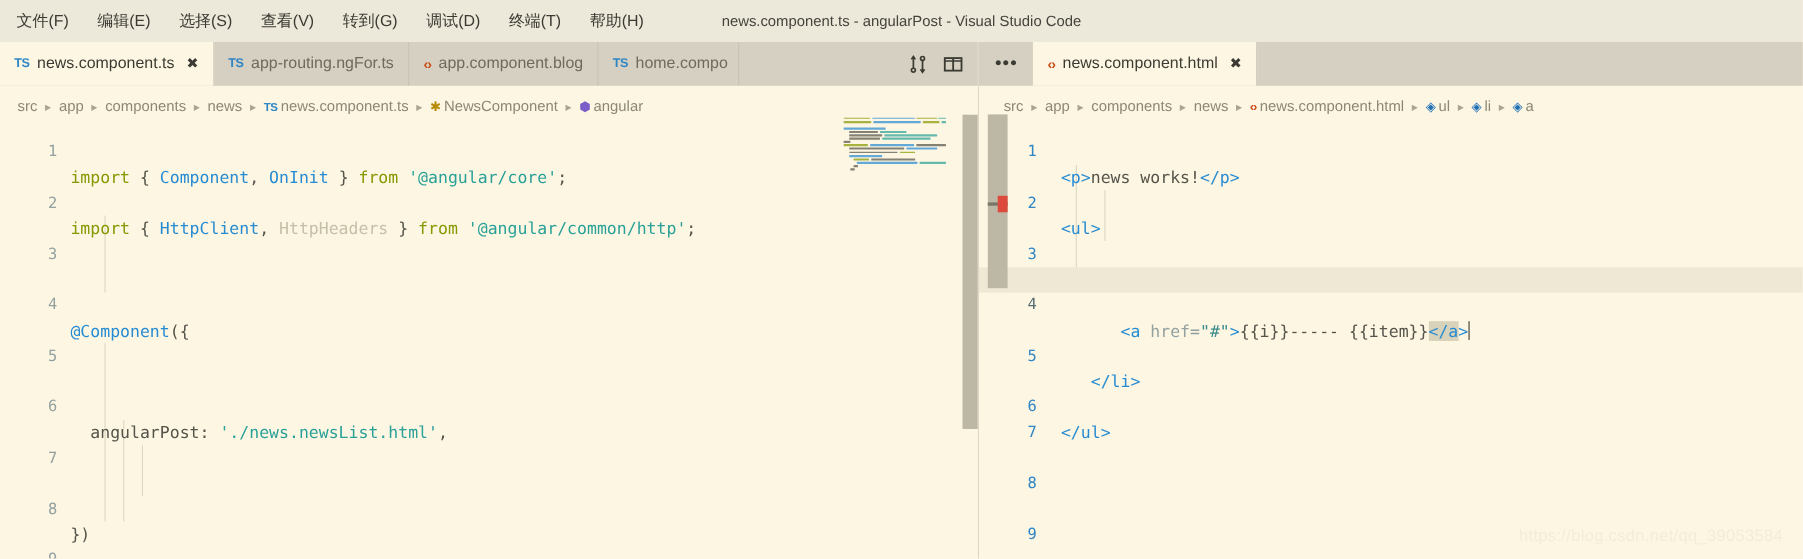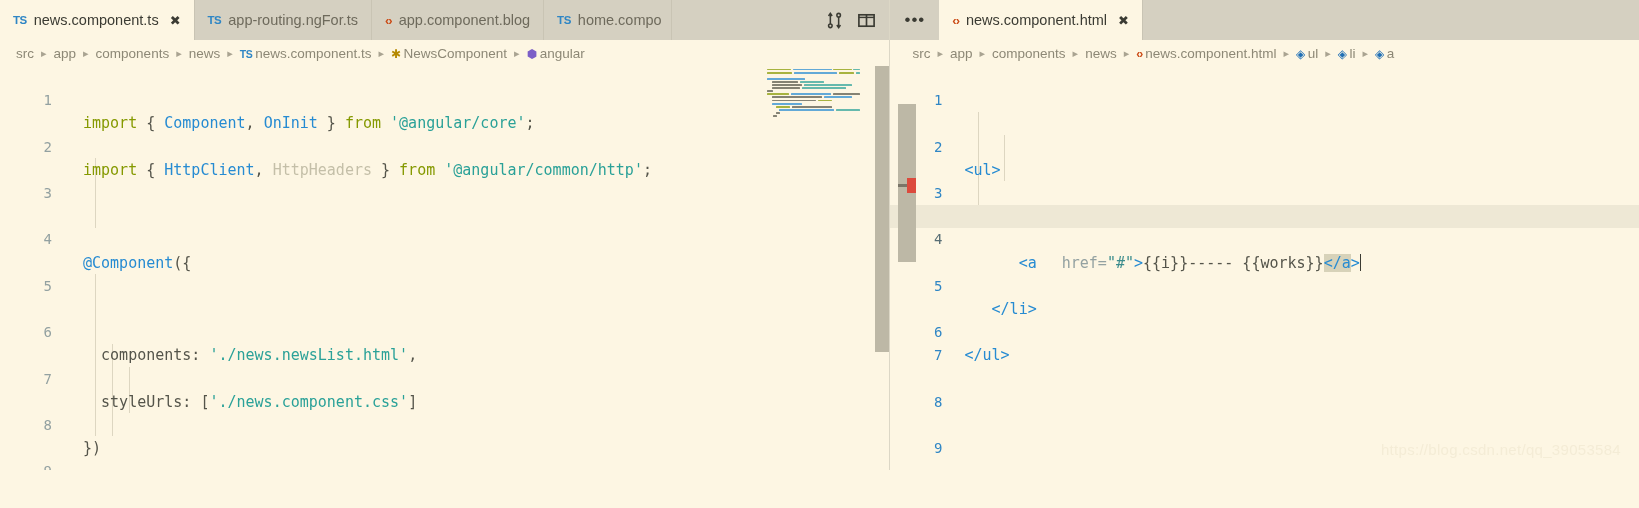--- a/index.html
+++ b/index.html
@@ -48,21 +48,21 @@
   .tab .tlabel{font-size:14.5px;}
   .tab .tclose{font-size:13px;font-weight:bold;color:#3b3b33;margin-left:4px;}
   .tab.truncated{max-width:128px;overflow:hidden;}
 
   .tabactions{margin-left:auto;display:flex;align-items:center;gap:6px;padding:0 10px;}
   .tabactions .act{width:26px;height:26px;display:flex;align-items:center;justify-content:center;color:#3b3b33;}
   .dots{font-size:17px;letter-spacing:1px;line-height:8px;color:#3b3b33;}
 
   
   .breadcrumb{
-    height:26px;display:flex;align-items:center;gap:0px;
+    height:26px;display:flex;align-items:flex-end;gap:0px;
     background:#fdf6e3;padding-left:14px;flex:0 0 auto;
     font-size:13.5px;color:#8d8876;white-space:nowrap;overflow:hidden;
   }
   .crumb{padding:0 2px;}
   .sep{padding:0 5px;color:#a9a characters;}
   .sep{color:#a9a391;font-size:11px;padding:0 5px;}
   .crumb-ic{font-weight:bold;font-size:10.5px;color:#2f86c5;margin-right:3px;letter-spacing:-.5px;}
   .crumb-ic.html{color:#cb4b16;font-size:12px;letter-spacing:-1px;}
   .crumb-ic.cls{color:#b58900;font-size:12px;}
   .crumb-ic.meth{color:#7b5ec7;font-size:12px;}
@@ -74,36 +74,36 @@
   .ln{
     position:relative;height:23.2px;line-height:23.2px;white-space:pre;
     font-family:"DejaVu Sans Mono","Liberation Mono",monospace;
     font-size:15px;
   }
   .ln .num{
     position:absolute;left:0;width:52px;text-align:right;
     color:#93a1a1;font-size:14px;
   }
   .pane-right .ln .num{color:#2f86c5;}
-  .ln .code{position:absolute;left:83px;}
+  .ln .code{position:absolute;left:64px;}
   .pane-right .ln .code{left:74px;}
   .ln.active{background:#eee8d5;}
   .ln.active .num{color:#586e75;}
 
   
   .guide{position:absolute;width:1px;background:#ddd6c1;}
 
   
   .k{color:#859900;}
   .ty{color:#268bd2;}
   .tyd{color:#c4bfa8;}
   .st{color:#2aa198;}
   .pl{color:#54544a;}
   .tag{color:#268bd2;}
-  .att{color:#93a1a1;margin-left:16px;}
+  .att{color:#93a1a1;}
   .cn{color:#3b8c8c;}
   .cursor{display:inline-block;width:1.5px;height:17px;background:#3b3b33;vertical-align:-3px;}
   .sel{background:#d7d2b9;}
 
   
   .minimap{
     position:absolute;top:0;right:29px;width:96px;bottom:0;
     background:#fdf6e3;overflow:hidden;
   }
   .mm-line{height:3.1px;display:flex;gap:1.6px;padding-left:3px;align-items:center;}
@@ -117,20 +117,33 @@
     position:absolute;right:18px;bottom:12px;
     font-size:15px;color:#f4ecd6;letter-spacing:.3px;
     font-family:"Liberation Sans","DejaVu Sans",sans-serif;
   }
 </style>
 </head>
 <body>
 
 <div class="app">
 
+  <div class="titlebar">
+    <div class="menu">
+      <div class="menu-item">文件(F)</div>
+      <div class="menu-item">编辑(E)</div>
+      <div class="menu-item">选择(S)</div>
+      <div class="menu-item">查看(V)</div>
+      <div class="menu-item">转到(G)</div>
+      <div class="menu-item">调试(D)</div>
+      <div class="menu-item">终端(T)</div>
+      <div class="menu-item">帮助(H)</div>
+    </div>
+    <div class="window-title">news.component.ts - angularPost - Visual Studio Code</div>
+  </div>
 
   <div class="editors">
 
     <div class="pane pane-left">
 
       <div class="tabrow">
         <div class="tab active">
           <span class="ticon">TS</span>
           <span class="tlabel">news.component.ts</span>
           <span class="tclose">✖</span>
@@ -203,25 +216,24 @@
           </div>
           <div class="ln" style="top:69.6px">
             <span class="num">4</span>
             <span class="code"><span class="ty">@Component</span><span class="pl">({</span></span>
           </div>
           <div class="ln" style="top:92.8px">
             <span class="num">5</span>
           </div>
           <div class="ln" style="top:116px">
             <span class="num">6</span>
-            <span class="code"><span class="pl">  components: </span><span class="st">'./news.newsList.html'</span><span class="pl">,</span></span>
+            <span class="code"><span class="pl">  angularPost: </span><span class="st">'./news.newsList.html'</span><span class="pl">,</span></span>
           </div>
           <div class="ln" style="top:139.2px">
             <span class="num">7</span>
-            <span class="code"><span class="pl">  styleUrls: [</span><span class="st">'./news.component.css'</span><span class="pl">]</span></span>
           </div>
           <div class="ln" style="top:162.4px">
             <span class="num">8</span>
             <span class="code"><span class="pl">})</span></span>
           </div>
           <div class="ln" style="top:185.6px">
             <span class="num">9</span>
             
           </div>
 
@@ -338,32 +350,33 @@
         <span class="crumb"><span class="crumb-ic tag">◈</span><span>a</span></span>
       </div>
 
       <div class="codearea">
         <div class="codelines">
           <div class="guide" style="left:88px;top:46px;height:93px;"></div>
           <div class="guide" style="left:114px;top:69px;height:46px;"></div>
 
           <div class="ln" style="top:0">
             <span class="num">1</span>
+            <span class="code"><span class="tag">&lt;p&gt;</span><span class="pl">news works!</span><span class="tag">&lt;/p&gt;</span></span>
           </div>
           <div class="ln" style="top:23.2px">
             <span class="num">2</span>
             <span class="code"><span class="tag">&lt;ul&gt;</span></span>
           </div>
           <div class="ln" style="top:46.4px">
             <span class="num">3</span>
             <span class="code"><span class="pl">   </span><span class="tag">&lt;li</span><span class="pl"> </span><span class="att">*ngFor=</span><span class="cn">"let item of newsList; let i=index"</span><span class="tag">&gt;</span></span>
           </div>
           <div class="ln active" style="top:69.6px">
             <span class="num">4</span>
-            <span class="code"><span class="pl">      </span><span class="tag">&lt;a</span><span class="pl"> </span><span class="att">href=</span><span class="cn">"#"</span><span class="tag">&gt;</span><span class="pl">{{i}}----- {{works}}</span><span class="sel"><span class="tag">&lt;/a</span></span><span class="tag">&gt;</span><span class="cursor"></span></span>
+            <span class="code"><span class="pl">      </span><span class="tag">&lt;a</span><span class="pl"> </span><span class="att">href=</span><span class="cn">"#"</span><span class="tag">&gt;</span><span class="pl">{{i}}----- {{item}}</span><span class="sel"><span class="tag">&lt;/a</span></span><span class="tag">&gt;</span><span class="cursor"></span></span>
           </div>
           <div class="ln" style="top:92.8px">
             <span class="num">5</span>
             <span class="code"><span class="pl">   </span><span class="tag">&lt;/li&gt;</span></span>
           </div>
           <div class="ln" style="top:116px">
             <span class="num">6</span>
             <span class="code"><span class="tag">&lt;/ul&gt;</span></span>
           </div>
           <div class="ln" style="top:139.2px"><span class="num">7</span><span class="code"></span></div>

